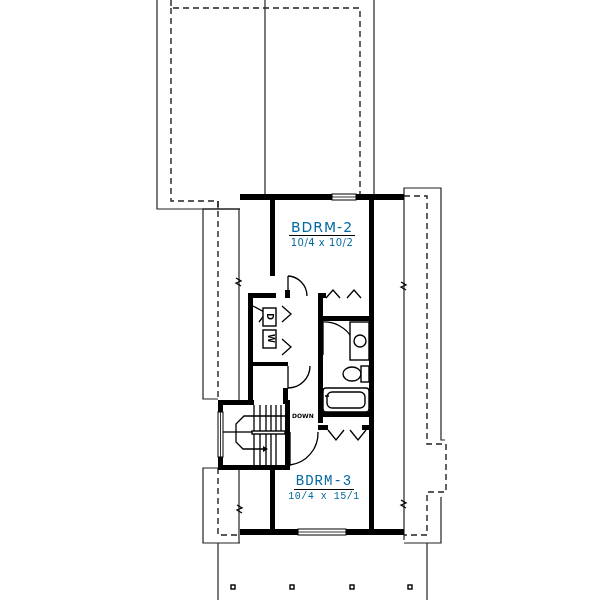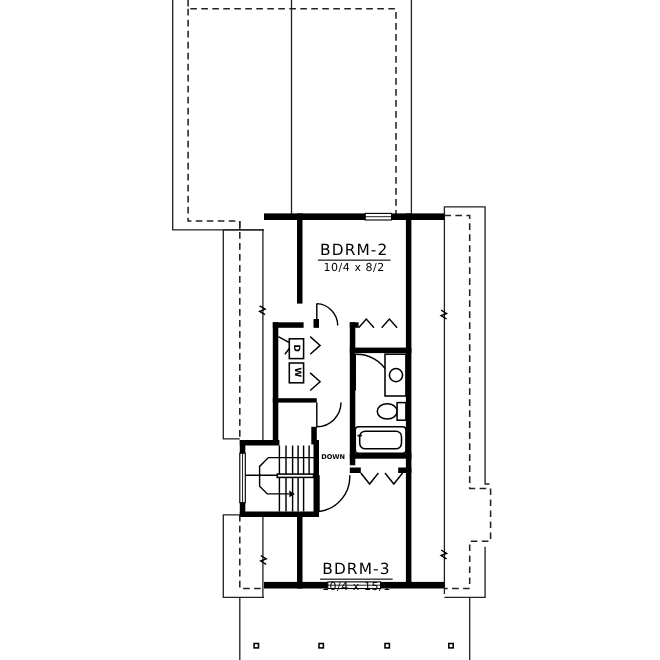--- a/index.html
+++ b/index.html
@@ -3,21 +3,21 @@
   <meta charset="utf-8">
   <style>
     html, body { margin: 0; padding: 0; background: #ffffff; }
     body { width: 600px; height: 600px; overflow: hidden; position: relative; font-family: "DejaVu Sans", sans-serif; }
     #plan { position: absolute; left: 0; top: 0; width: 600px; height: 600px; }
     .wall { fill: #000; }
     .thin { stroke: #222; stroke-width: 1.2; fill: none; }
     .dash { stroke: #222; stroke-width: 1.4; fill: none; stroke-dasharray: 6 4; }
     .fix { stroke: #000; stroke-width: 1.4; fill: #fff; }
     .door { stroke: #000; stroke-width: 1.3; fill: none; }
-    .room-label { position: absolute; text-align: center; font-family: "DejaVu Sans", sans-serif; color: #000000; }
+    .room-label { position: absolute; text-align: center; font-family: "DejaVu Sans", sans-serif; color: #0369a1; }
     .room-name { font-size: 14px; letter-spacing: 1px; border-bottom: 1.5px solid #000; padding: 0 2px 0 2px; display: inline-block; line-height: 15px; }
     .room-dim { font-size: 10px; display: block; margin-top: 1px; letter-spacing: 0.5px; }
     .small-label { position: absolute; font-size: 6px; font-weight: bold; font-family: "DejaVu Sans", sans-serif; color: #000; }
     .wd-label { position: absolute; font-size: 8px; font-weight: bold; font-family: "DejaVu Sans", sans-serif; transform: rotate(90deg); color:#000; }
   </style>
 </head>
 <body>
 
 <svg id="plan" viewBox="0 0 600 600" xmlns="http://www.w3.org/2000/svg">
 
@@ -142,24 +142,24 @@
   <g>
     <path class="door" d="M236,278 L241,281 L236,283 L241,286"></path>
     <path class="door" d="M401,282 L406,285 L401,287 L406,290"></path>
     <path class="door" d="M401,500 L406,503 L401,505 L406,508"></path>
     <path class="door" d="M237,505 L242,508 L237,510 L242,513"></path>
   </g>
 </svg>
 
 <div class="room-label" style="left:282px; top:217px; width:80px;">
   <span class="room-name">BDRM-2</span>
-  <span class="room-dim">10/4 x 8/2</span>
+  <span class="room-dim">10/4 x 10/2</span>
 </div>
 
-<div class="room-label" style="left:284px; top:507px; width:80px;">
+<div class="room-label" style="left:284px; top:472px; width:80px;font-family:Liberation Mono, monospace;">
   <span class="room-name">BDRM-3</span>
   <span class="room-dim">10/4 x 15/1</span>
 </div>
 
 <div class="small-label" style="left:292px; top:412px;">DOWN</div>
 
 <div class="wd-label" style="left:266px; top:334px;">W</div>
 <div class="wd-label" style="left:266px; top:312px;">D</div>
 
 </body></html>

